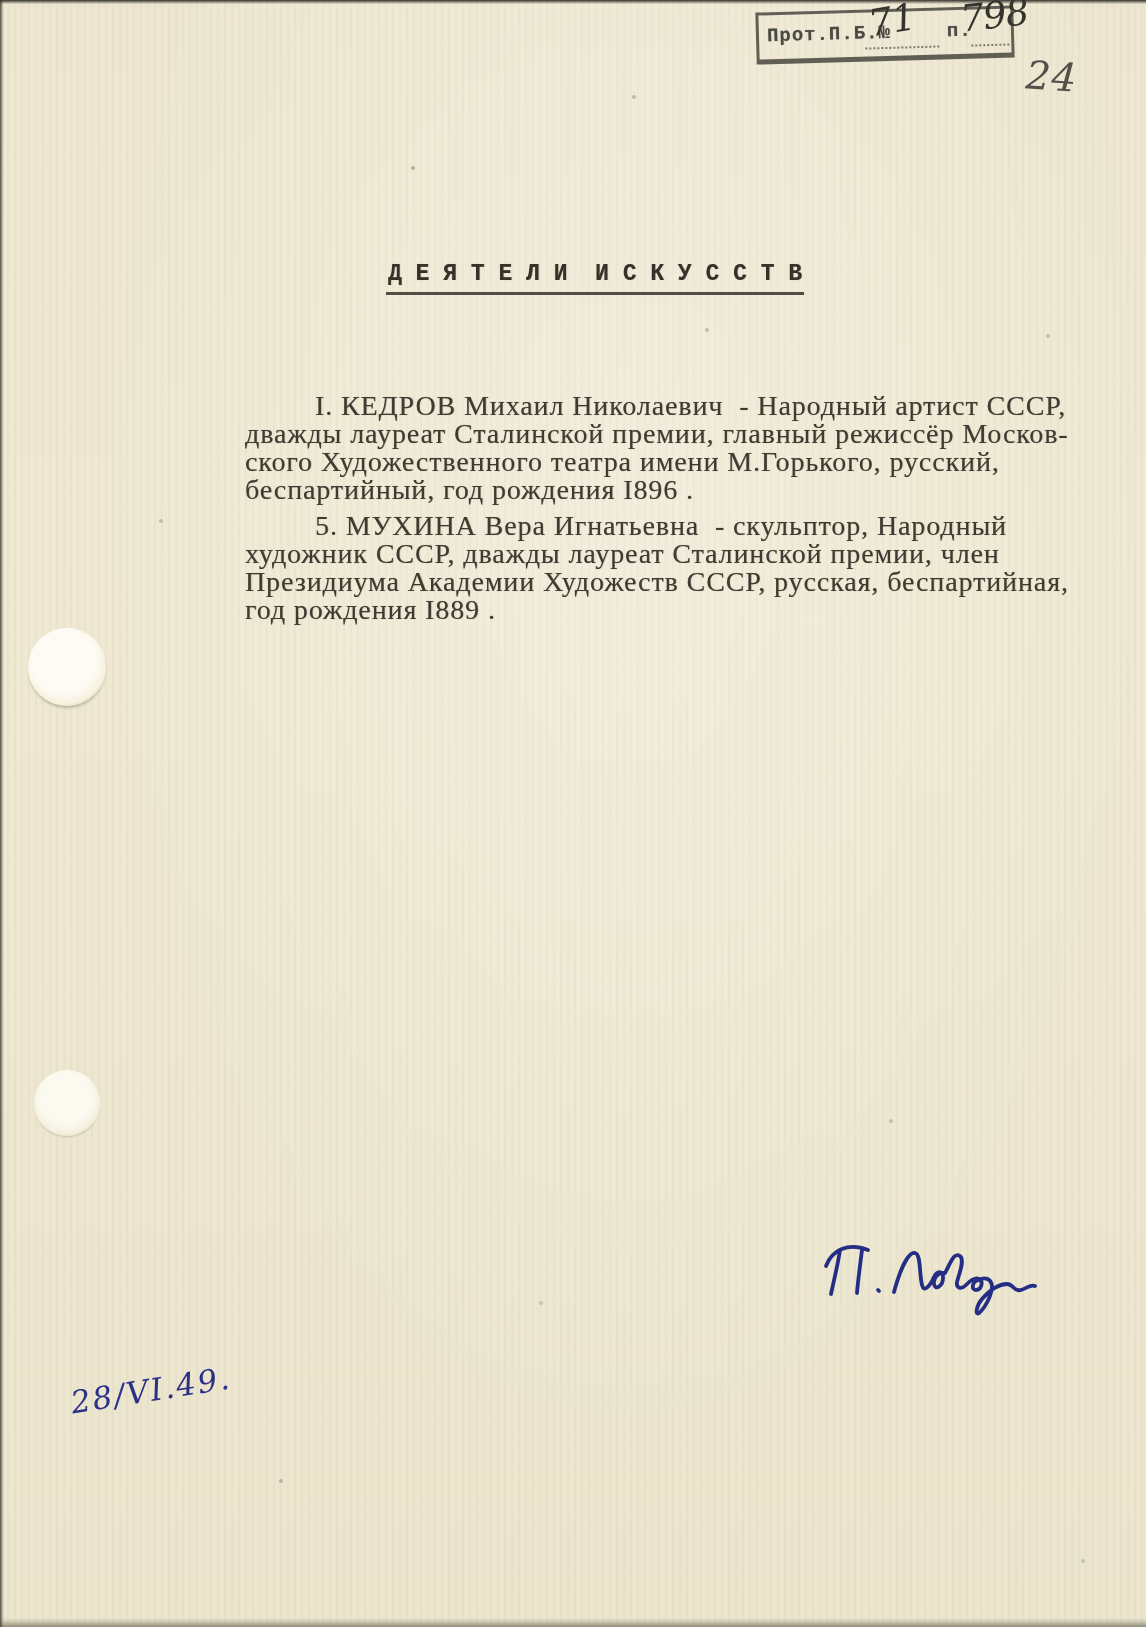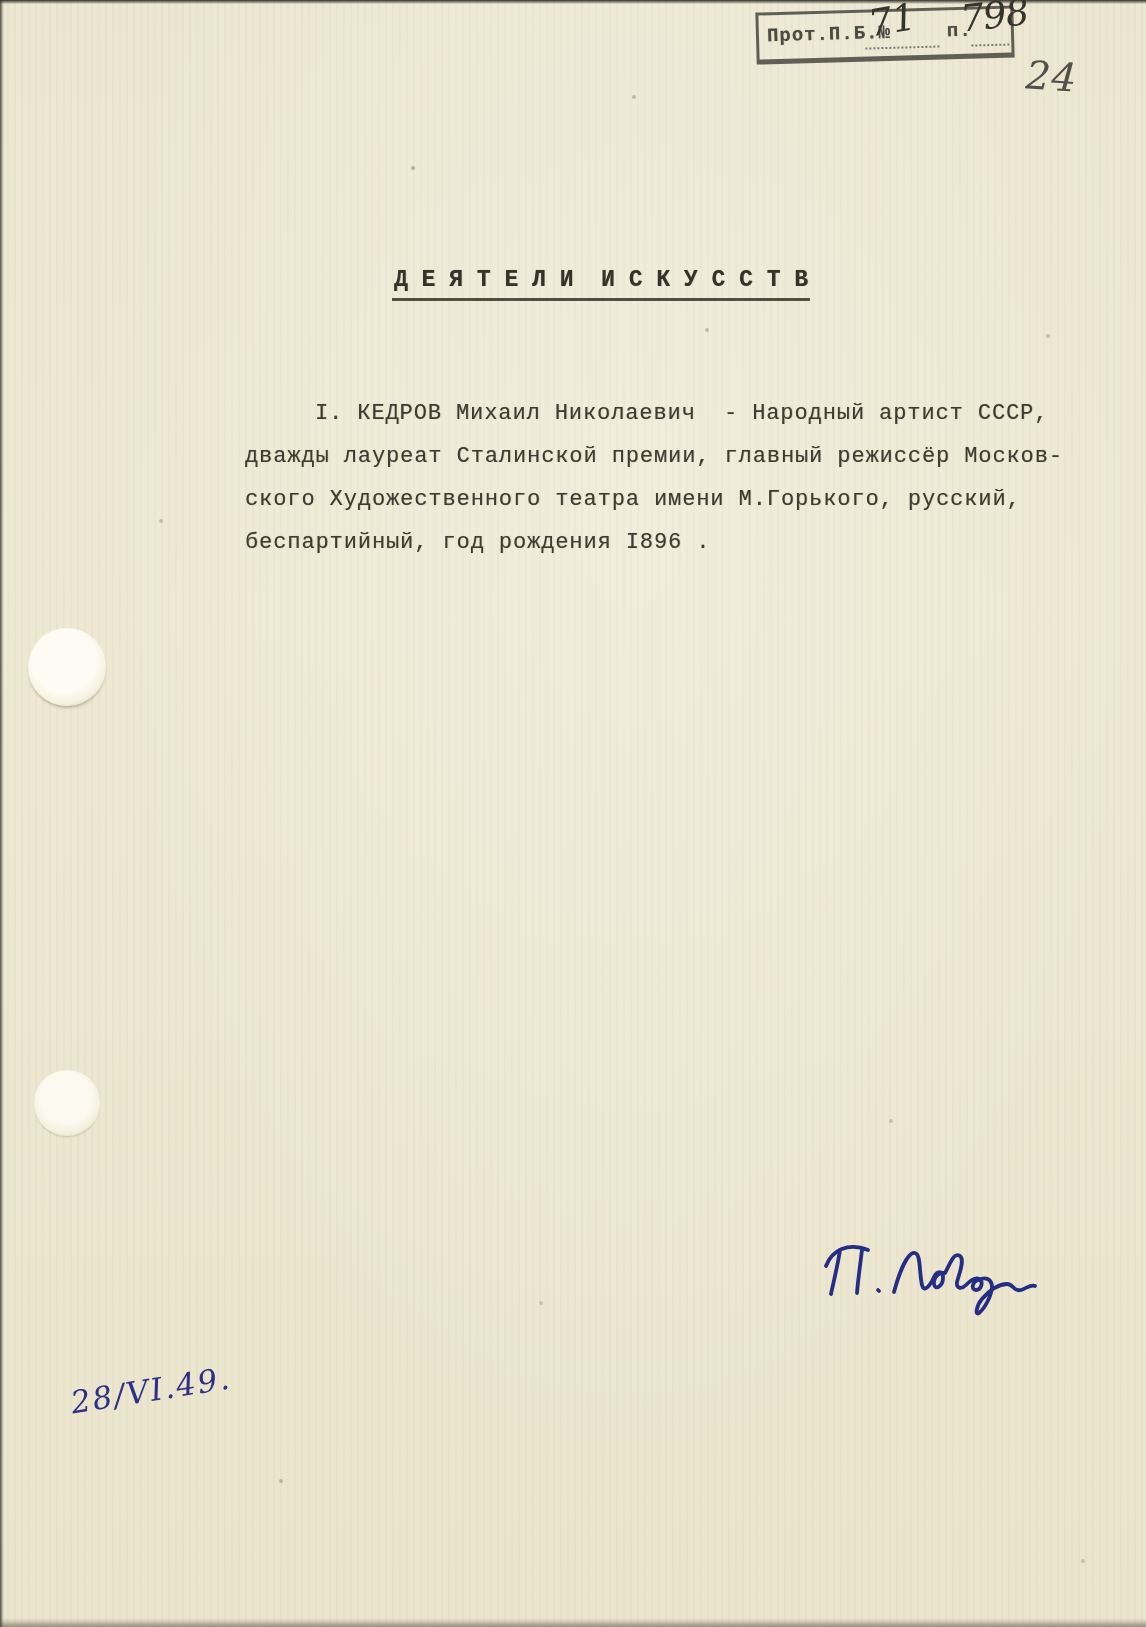--- a/index.html
+++ b/index.html
@@ -61,32 +61,33 @@
   .n1{left:110px;top:-13px;font-size:37px;transform:rotate(-8deg);}
   .n2{left:202px;top:-15px;font-size:37px;transform:rotate(-5deg);letter-spacing:-1px;}
 
   .page-number{
     position:absolute;left:1026px;top:54px;
     font-family:"DejaVu Serif","Liberation Serif",serif;font-style:italic;
     font-size:39px;color:#53514a;transform:rotate(4deg);letter-spacing:1px;
   }
 
   .title{
-    position:absolute;left:374px;top:249px;margin:18px;
+    position:absolute;left:374px;top:249px;margin:12px;
     font-size:23px;font-weight:700;white-space:pre;
     color:#36322a;letter-spacing:0;
     border-bottom:3px solid rgba(54,50,42,0.85);padding:0 2px 5px 2px;
     text-shadow:0.4px 0.4px 0.7px rgba(54,50,42,0.5);
   }
 
   .doc-body{position:absolute;left:245px;top:392px;}
   .para{
-    margin:0 0 8px 0;font-size:22px;line-height:43px;letter-spacing:0.9px;
+    margin:0 0 8px 0;font-size:28px;line-height:28px;letter-spacing:0.9px;
     white-space:pre;text-indent:70px;color:#403b32;
     text-shadow:0.4px 0.4px 0.8px rgba(62,56,44,0.45);
+    font-family:Liberation Serif, serif;
   }
 
   .signature{position:absolute;left:818px;top:1220px;}
   .signature path{fill:none;stroke:#242e85;stroke-width:3.8;stroke-linecap:round;stroke-linejoin:round;}
 
   .hand-date{
     position:absolute;left:70px;top:1372px;
     font-family:"DejaVu Serif","Liberation Serif",serif;font-style:italic;
     font-size:31px;color:#2c3187;transform:rotate(-9deg);letter-spacing:2px;
   }
@@ -115,20 +116,24 @@
 
   <div class="page-number">24</div>
 
   <h1 class="title">Д Е Я Т Е Л И  И С К У С С Т В</h1>
 
   <div class="doc-body">
     <p class="para">I. КЕДРОВ Михаил Николаевич  - Народный артист СССР,
 дважды лауреат Сталинской премии, главный режиссёр Москов-
 ского Художественного театра имени М.Горького, русский,
 беспартийный, год рождения I896 .</p>
+    <p class="para">5. МУХИНА Вера Игнатьевна  - скульптор, Народный
+художник СССР, дважды лауреат Сталинской премии, член
+Президиума Академии Художеств СССР, русская, беспартийная,
+год рождения I889 .</p>
   </div>
 
   <svg class="signature" role="img" width="230" height="100" viewBox="0 0 230 100" aria-label="П.Лебедев">
     <path d="M8,46 C14,30 30,22 50,30"></path>
     <path d="M22,30 C20,44 16,60 13,74"></path>
     <path d="M44,30 C42,46 40,60 39,73"></path>
     <path d="M60,70 L61,71"></path>
     <path d="M76,72 C82,50 90,32 97,33 C103,34 101,52 104,65 C106,73 112,66 116,57
              C119,51 125,50 125,58 C125,66 117,71 116,64 C115,57 121,52 127,53
              C133,42 136,32 142,36 C147,40 141,54 139,62 C138,68 143,70 148,65

